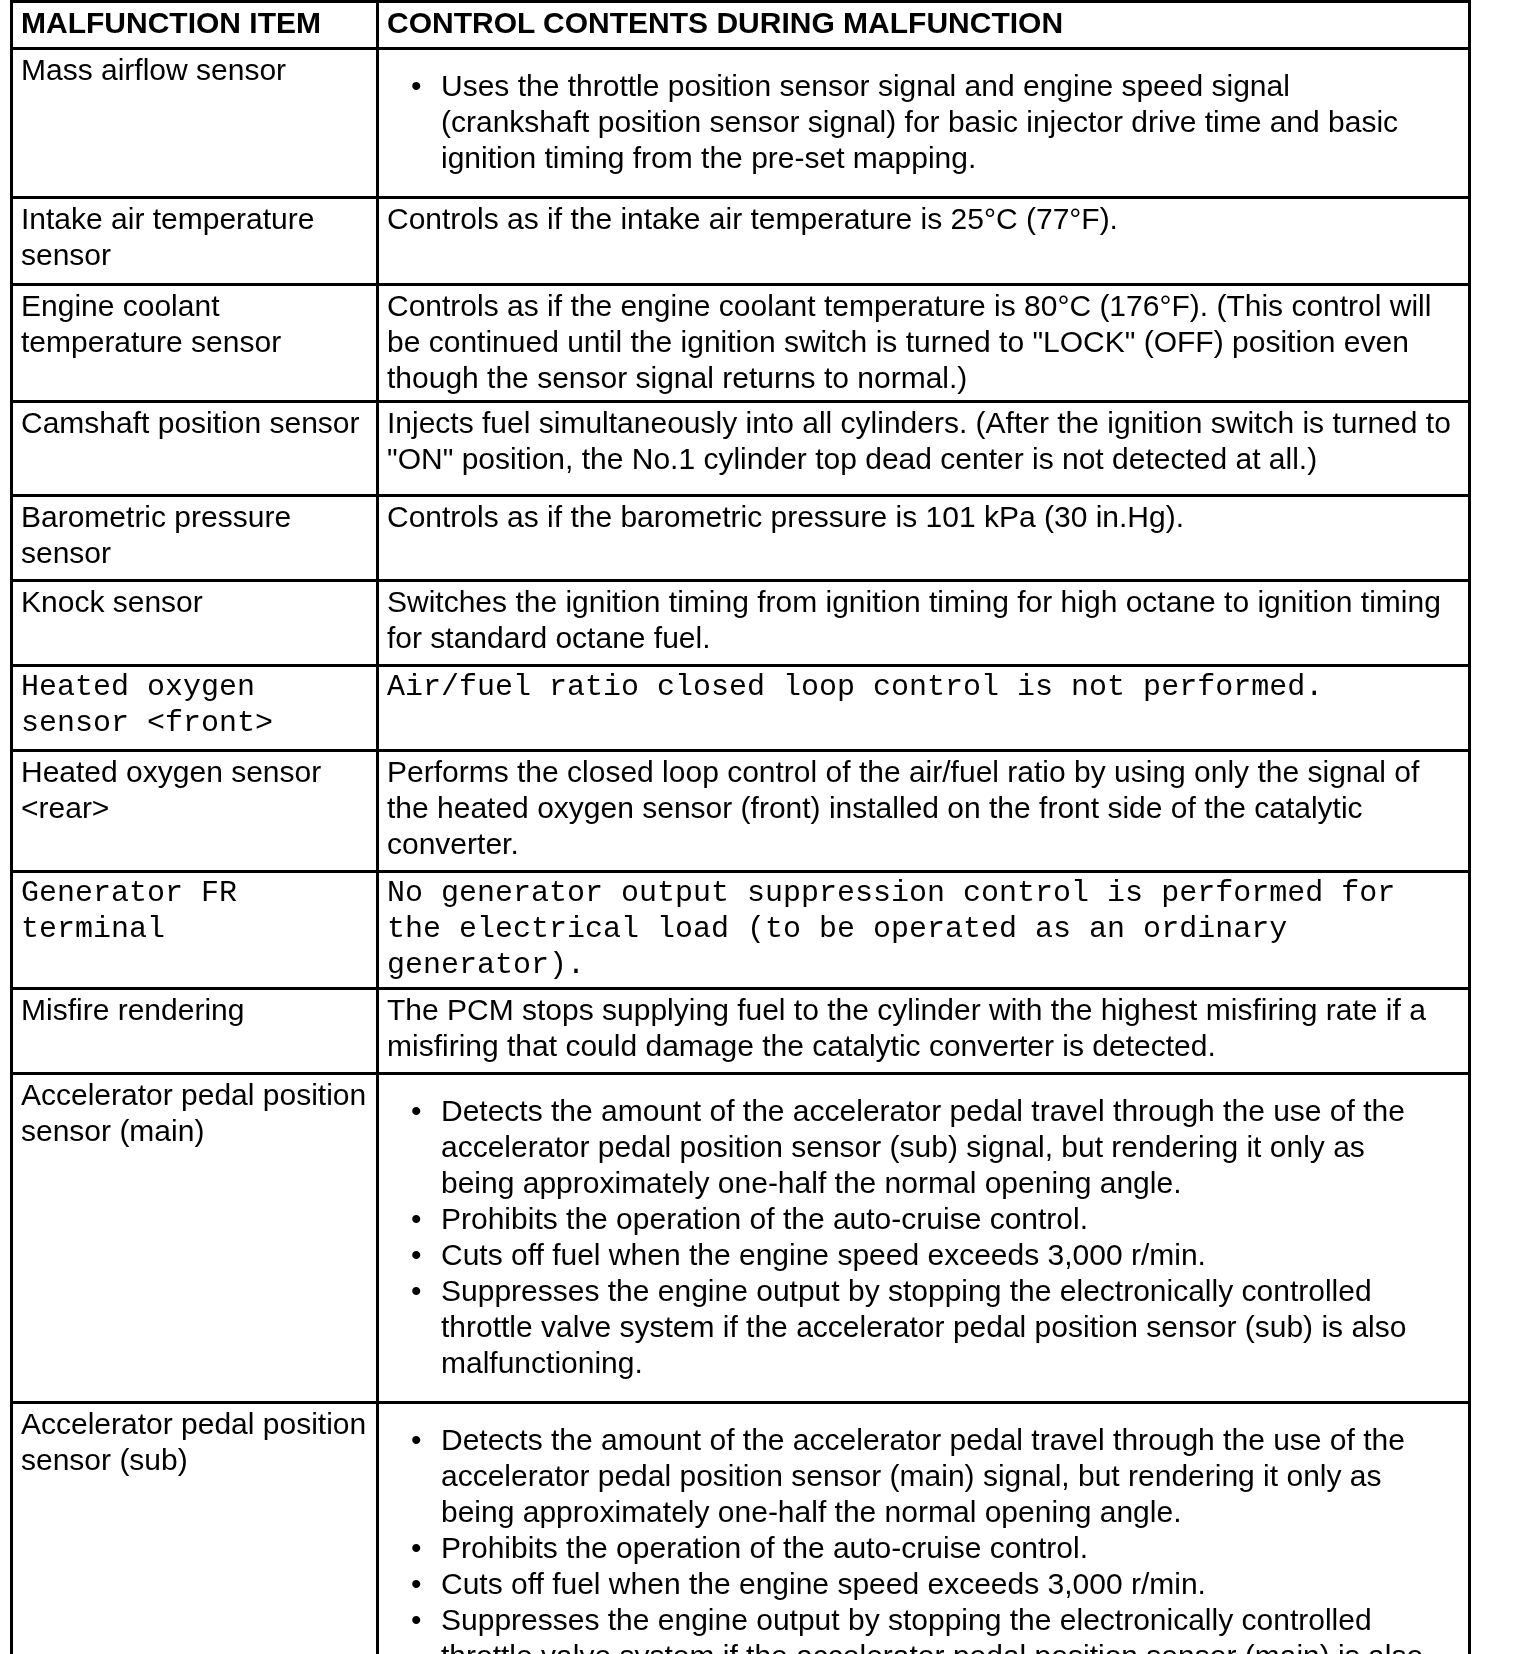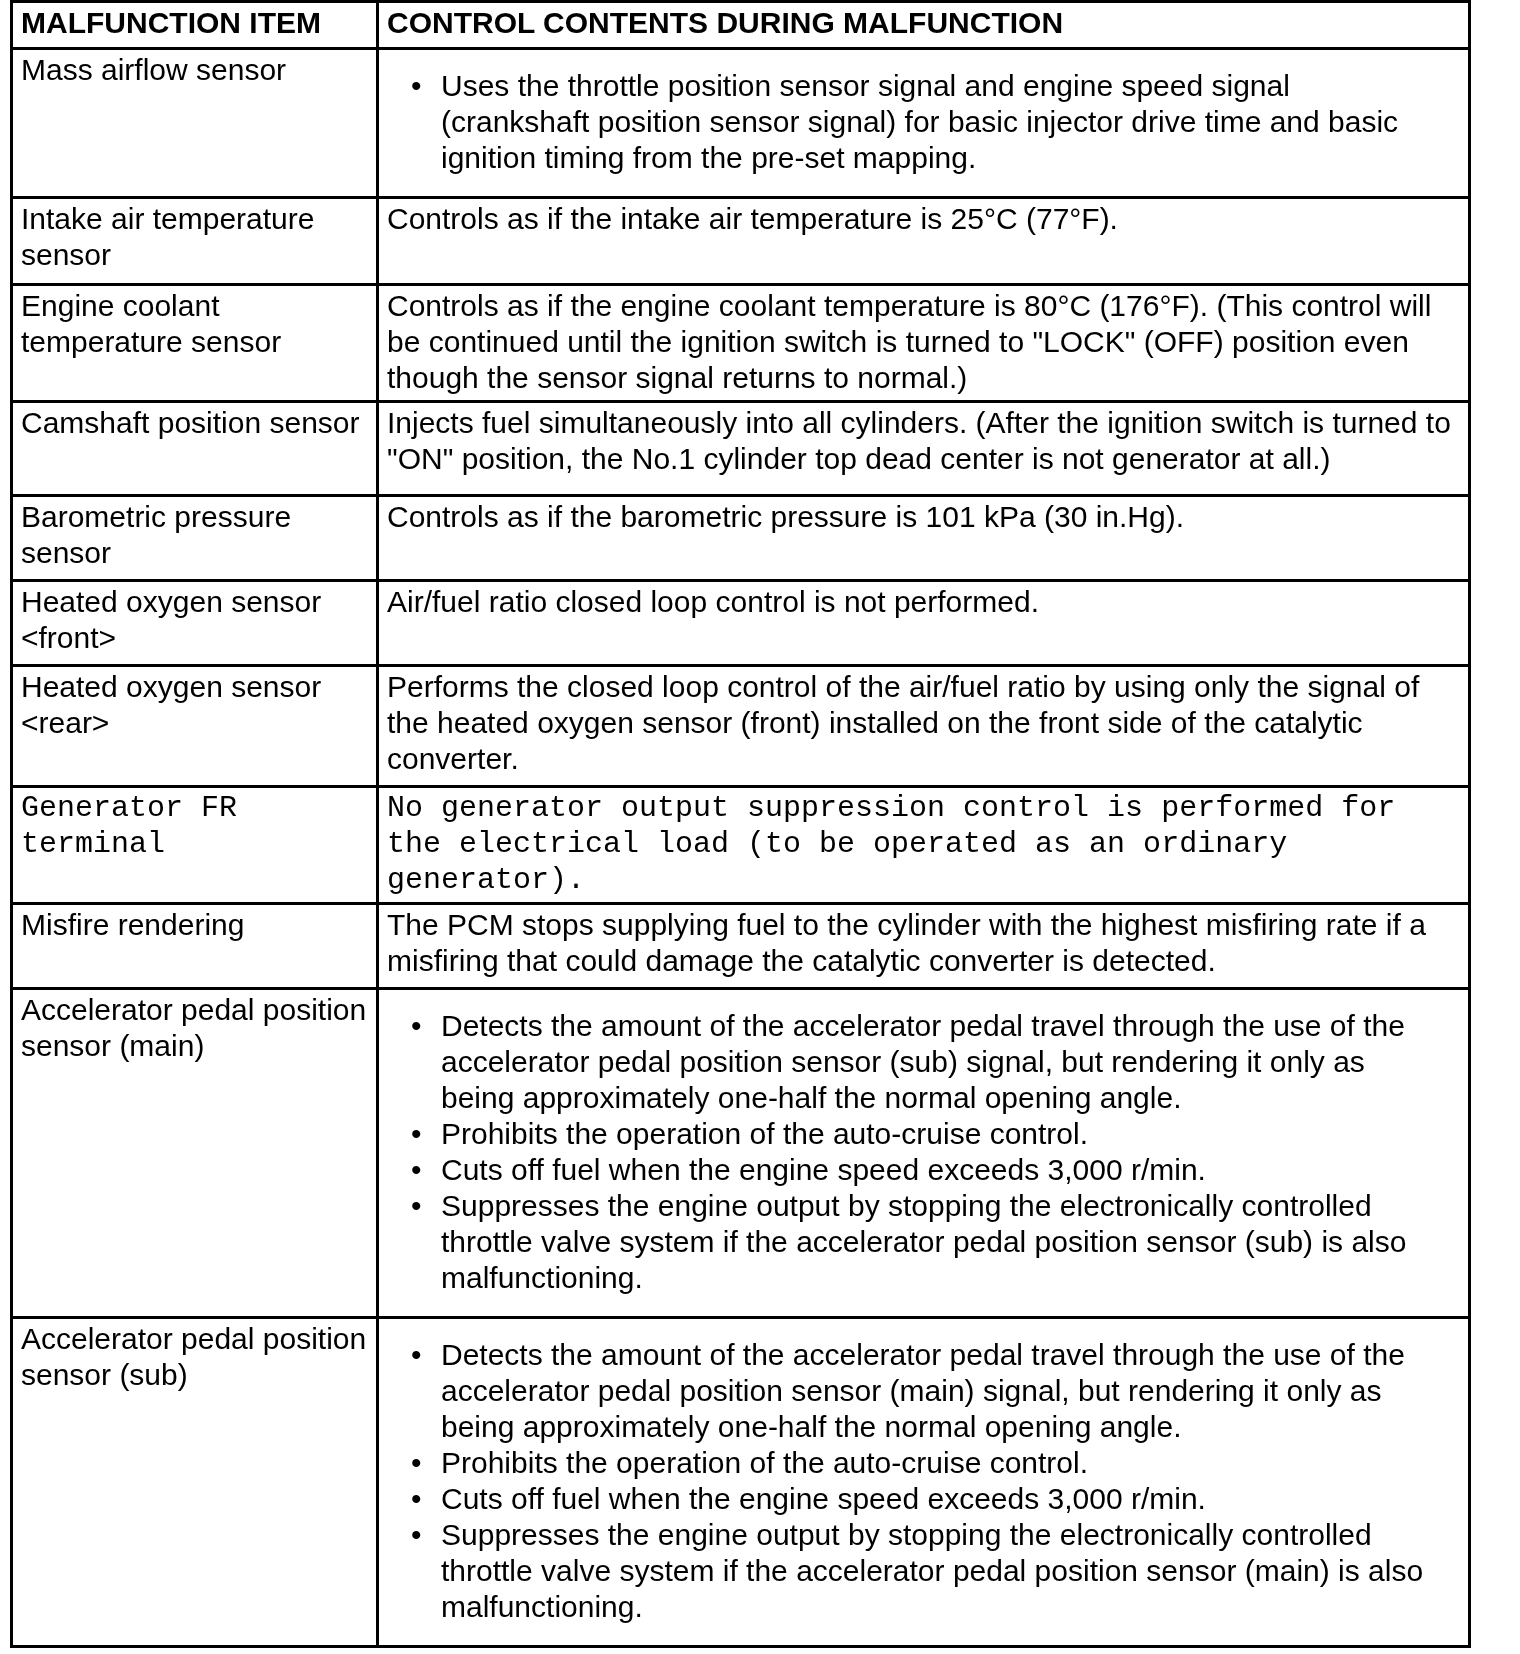--- a/index.html
+++ b/index.html
@@ -37,21 +37,21 @@
   ul.bullets li::before {
     content: "\2022";
     position: absolute; left: 8px; top: 0;
   }
   tr.r1 td { height: 112px; }
   tr.r2 td { height: 78px; }
   tr.r3 td { height: 104px; margin-top: 36px; }
   tr.r4 td { height: 85px; }
   tr.r5 td { height: 76px; margin-top: 46px; }
   tr.r6 td { height: 76px; }
-  tr.r7 td { height: 76px; }
+  tr.r7 td { height: 76px; font-family: Liberation Mono, monospace; }
   tr.r8 td { height: 112px; }
   tr.r9 td { height: 76px; font-family: Liberation Mono, monospace; }
   tr.r10 td { height: 76px; }
   tr.r11 td { height: 294px; }
   tr.r12 td { height: 293px; }
 </style>
 </head>
 <body>
 
 <div class="doc">
@@ -78,25 +78,29 @@
       <tr class="r2">
         <td>Intake air temperature sensor</td>
         <td>Controls as if the intake air temperature is 25°C (77°F).</td>
       </tr>
       <tr class="r3">
         <td>Engine coolant temperature sensor</td>
         <td>Controls as if the engine coolant temperature is 80°C (176°F). (This control will be continued until the ignition switch is turned to "LOCK" (OFF) position even though the sensor signal returns to normal.)</td>
       </tr>
       <tr class="r4">
         <td>Camshaft position sensor</td>
-        <td>Injects fuel simultaneously into all cylinders. (After the ignition switch is turned to "ON" position, the No.1 cylinder top dead center is not generator at all.)</td>
+        <td>Injects fuel simultaneously into all cylinders. (After the ignition switch is turned to "ON" position, the No.1 cylinder top dead center is not detected at all.)</td>
       </tr>
       <tr class="r5">
         <td>Barometric pressure sensor</td>
         <td>Controls as if the barometric pressure is 101 kPa (30 in.Hg).</td>
+      </tr>
+      <tr class="r6">
+        <td>Knock sensor</td>
+        <td>Switches the ignition timing from ignition timing for high octane to ignition timing for standard octane fuel.</td>
       </tr>
       <tr class="r7">
         <td>Heated oxygen sensor &lt;front&gt;</td>
         <td>Air/fuel ratio closed loop control is not performed.</td>
       </tr>
       <tr class="r8">
         <td>Heated oxygen sensor &lt;rear&gt;</td>
         <td>Performs the closed loop control of the air/fuel ratio by using only the signal of the heated oxygen sensor (front) installed on the front side of the catalytic converter.</td>
       </tr>
       <tr class="r9">

